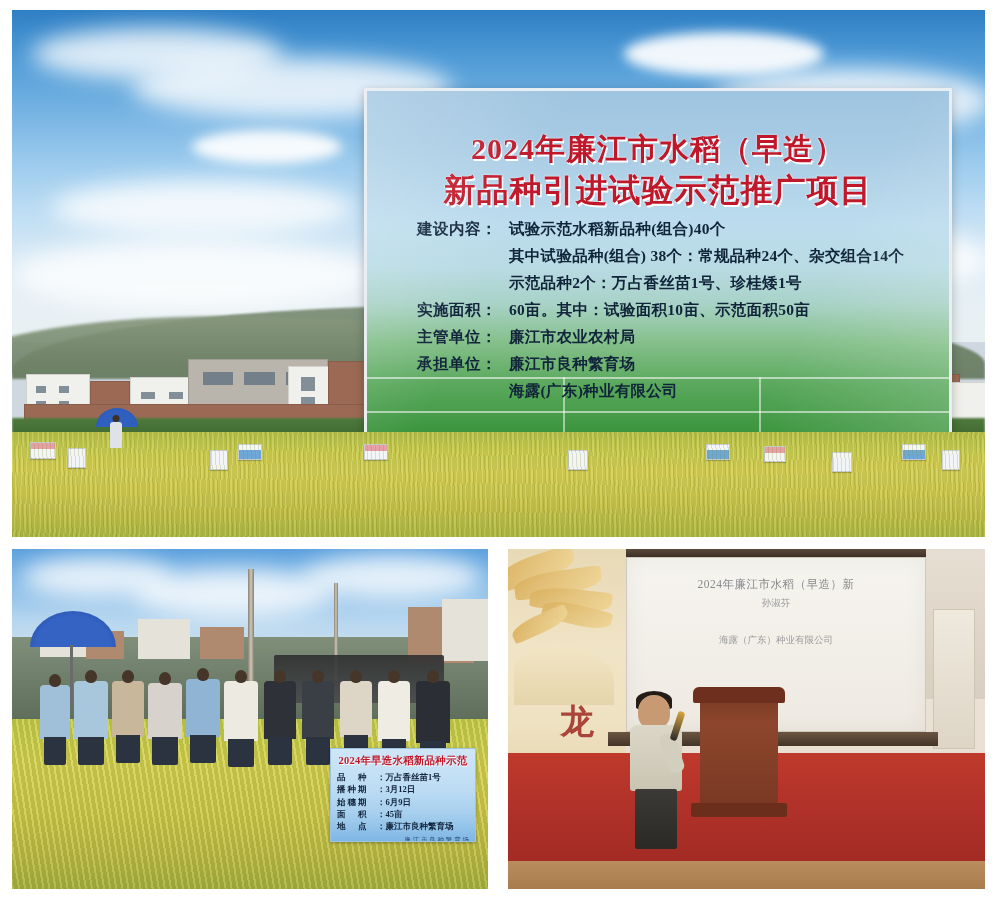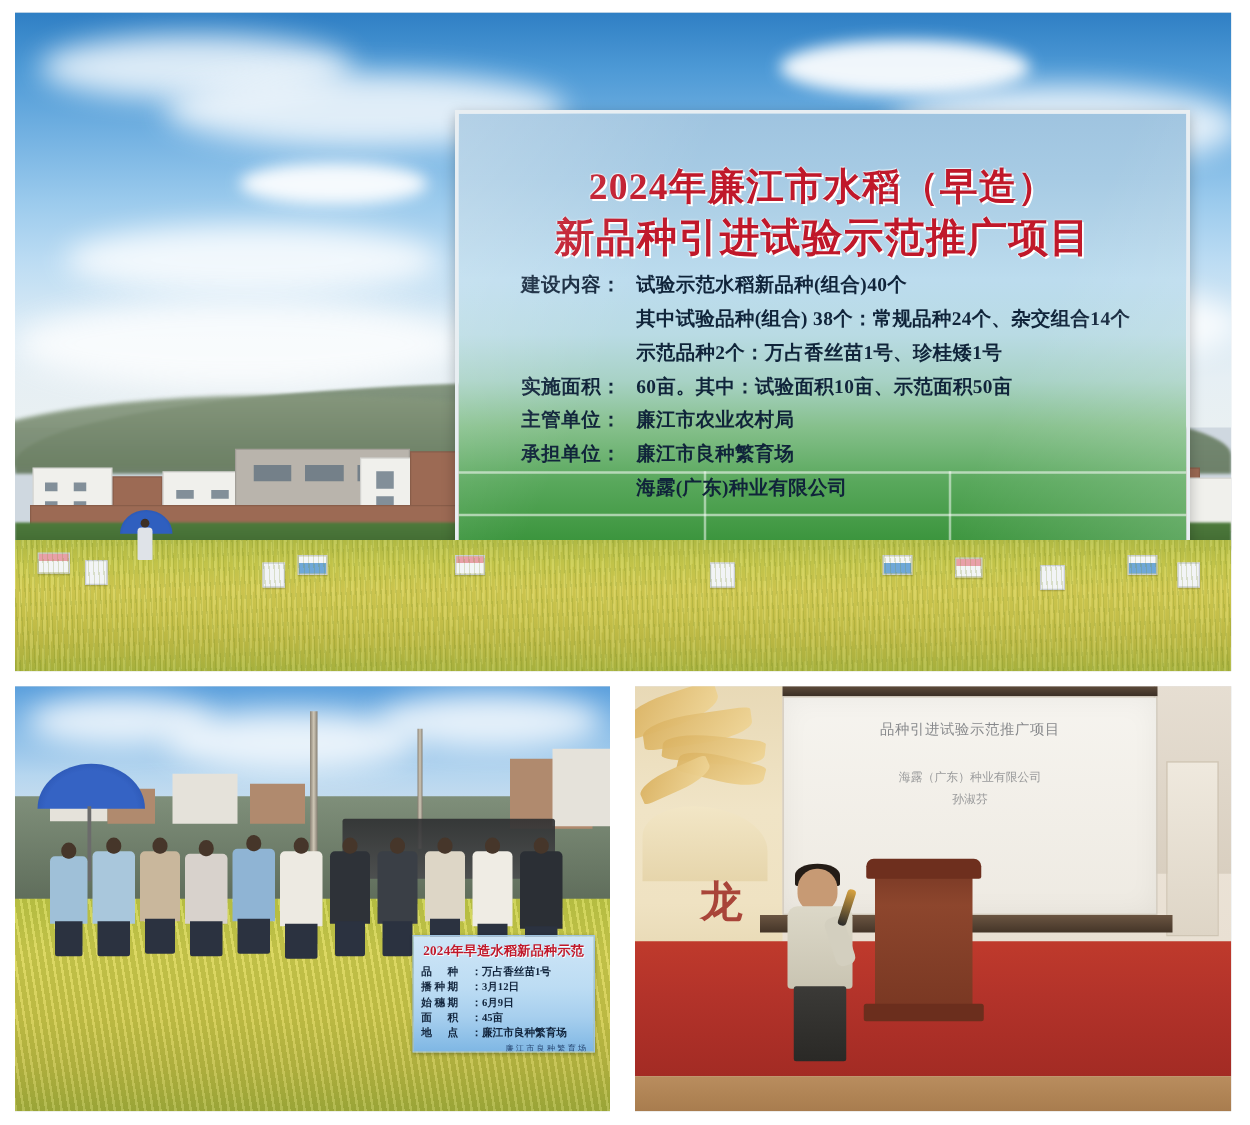--- a/index.html
+++ b/index.html
@@ -473,23 +473,23 @@
                   background:linear-gradient(to bottom,#f2e6c6,#e6d5ab); border-radius:40% 60% 0 0;"></div>
       <div class="br-dragonchar">龙</div>
     </div>
 
     <div class="br-ceil"></div>
     <div class="br-door"></div>
 
     <div class="br-screen-top"></div>
     <div class="br-screen">
       <div class="br-slide">
-        <div class="l">品种引进试验示范推广项目</div>
+        <div class="l">2024年廉江市水稻（早造）新</div>
+        <div class="sub" style="margin-top:2px;">孙淑芬</div>
         <div class="sub">海露（广东）种业有限公司</div>
-        <div class="sub" style="margin-top:2px;">孙淑芬</div>
       </div>
     </div>
     <div class="br-beam"></div>
 
     <div class="br-stage"></div>
     <div class="br-floor"></div>
 
     <div class="br-podium">
       <div class="top"></div>
       <div class="base"></div>

